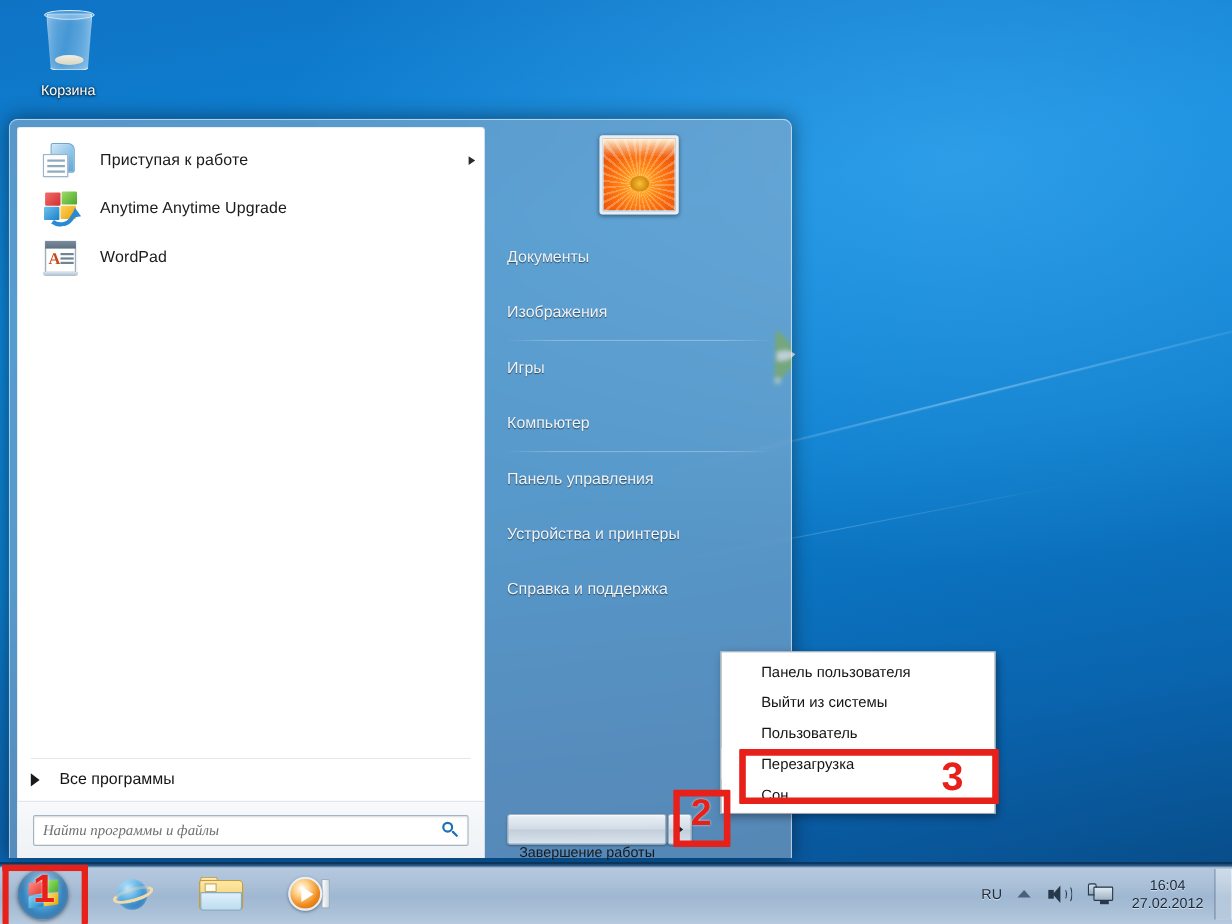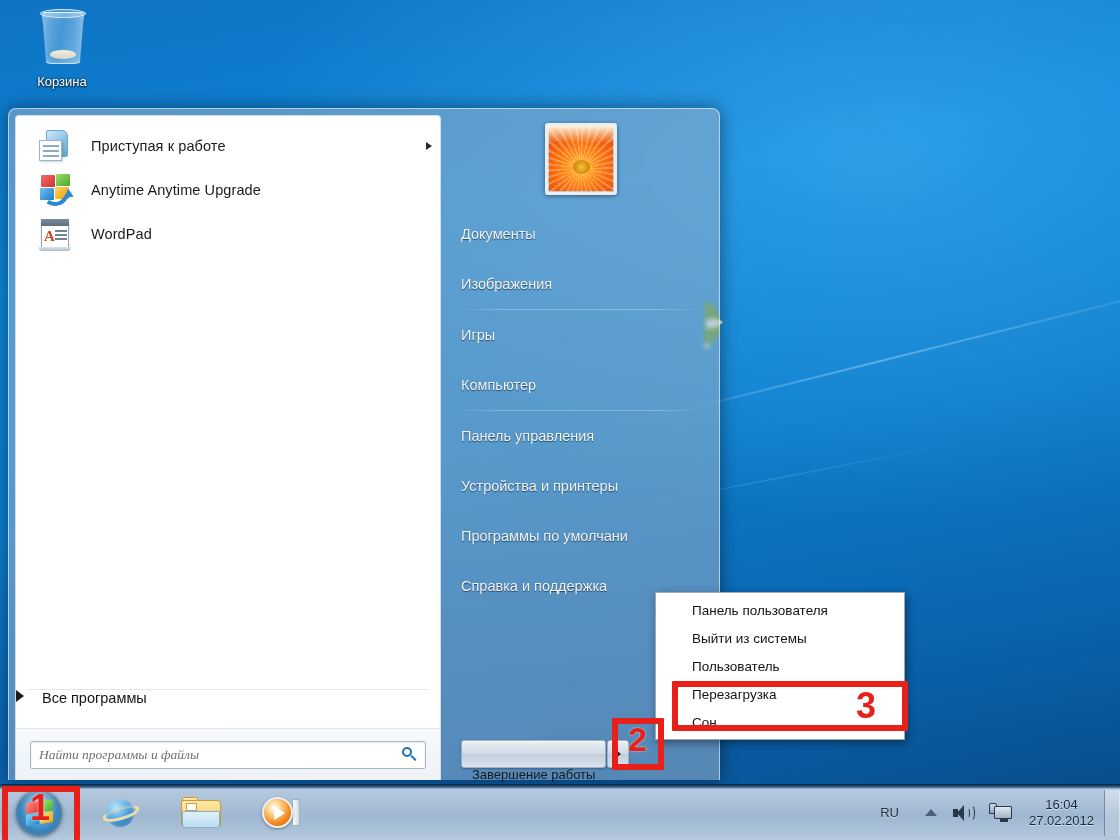--- a/index.html
+++ b/index.html
@@ -168,22 +168,22 @@
     background: #6f8595; box-shadow: 0 4px 0 #6f8595, 0 8px 0 #6f8595;
   }
   .ic-wordpad .base {
     position: absolute; left: 1px; bottom: 1px; width: 32px; height: 4px;
     background: linear-gradient(180deg,#dbe6ee,#a9bcca); border-radius: 0 0 3px 3px;
   }
 
   
   #allprog-sep { height: 1px; background: #e3e8ec; margin: 0 12px; }
   #allprog {
-    display: flex; height: 38px;
-    cursor: default;
+    display: flex; align-items: center; height: 38px;
+    padding-left: 12px; cursor: default;
   }
   #allprog .tri {
     width: 0; height: 0; margin-right: 18px;
     border-left: 8px solid #1a1a1a;
     border-top: 6px solid transparent; border-bottom: 6px solid transparent;
   }
   #allprog .txt { font-size: 14.5px; color: #141414; }
   #searchzone {
     height: 52px; border-top: 1px solid #dfe5ea;
     background: linear-gradient(180deg,#f7f9fb 0%, #eef2f6 100%);
@@ -405,21 +405,21 @@
     background: linear-gradient(90deg,#ffffff,#cfd9e2);
     border: 1px solid #9fb0bf; border-radius: 0 2px 2px 0;
   }
 
   
   #tray {
     margin-left: auto; display: flex; align-items: center;
     height: 46px; padding-right: 0px;
   }
   #tray .ru {
-    font-size: 13px; color: #1d2b3a; margin-right: 26px;
+    font-size: 13px; color: #1d2b3a; margin-right: 14px;
     text-shadow: 0 1px 0 rgba(255,255,255,0.6);
   }
   #tray .chev {
     width: 0; height: 0; margin-right: 16px;
     border-bottom: 7px solid #4c6076;
     border-left: 6px solid transparent; border-right: 6px solid transparent;
   }
   .spk { position: relative; width: 22px; height: 18px; margin-right: 14px; }
   .spk .body {
     position: absolute; left: 0; top: 5px; width: 5px; height: 8px;
@@ -566,23 +566,20 @@
           <span class="rl">Компьютер</span>
         </div>
       <div class="rsep"></div>
       <div class="ri">
           <span class="rl">Панель управления</span>
         </div>
       <div class="ri">
           <span class="rl">Устройства и принтеры</span>
         </div>
       <div class="ri">
-          <span class="rl">Программы по умолчани</span>
-        </div>
-      <div class="ri">
           <span class="rl">Справка и поддержка</span>
         </div>
     </div>
 
     <div id="shutdownzone">
       <div id="shutbtn">
         <span class="slabel">Завершение работы</span>
       </div>
       <div id="shutsplit">
         <div class="tri"></div>

